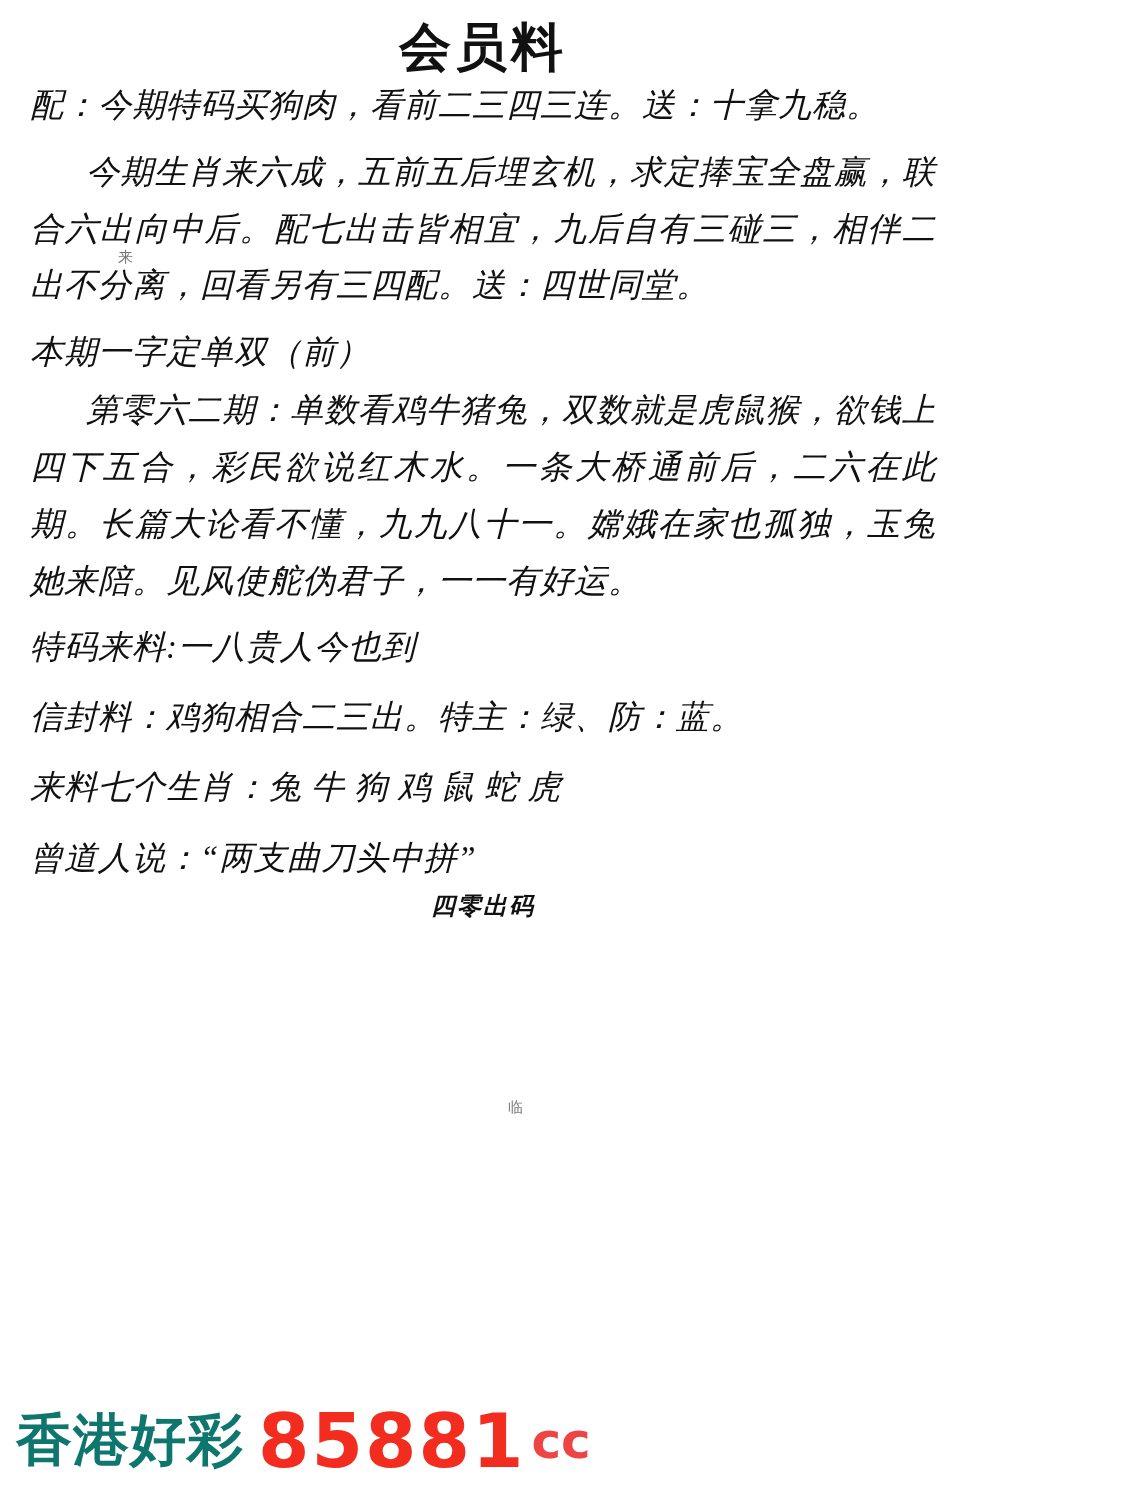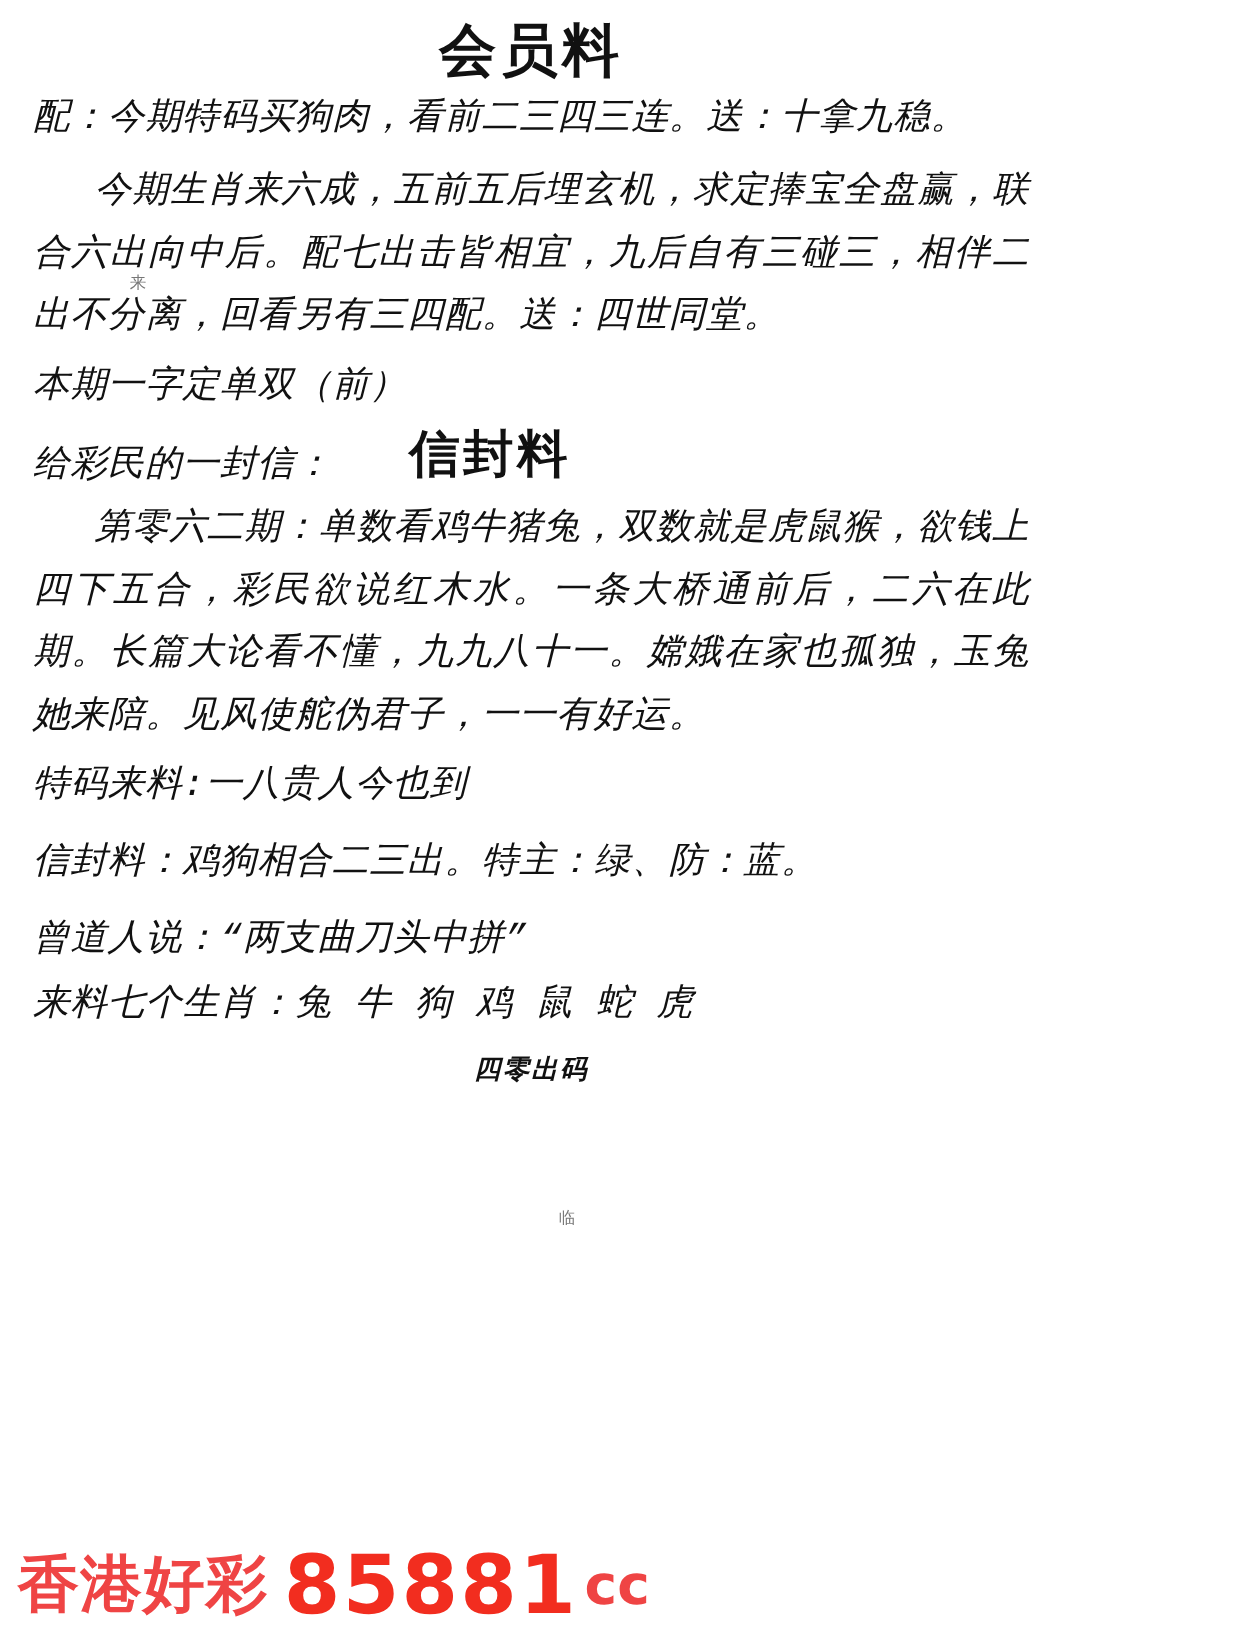--- a/index.html
+++ b/index.html
@@ -41,21 +41,21 @@
     font-style: italic;
   }
   .para.indent {
     text-indent: 56px;
   }
   .line {
     font-size: 33px;
     line-height: 1.7;
     letter-spacing: 1px;
     margin: 0 0 14px 0;
-    font-family: Liberation Mono, monospace;
+    font-family: Liberation Serif, serif;
     font-style: italic;
   }
   .tight {
     margin-bottom: 2px;
   }
   .section-title {
     display: inline-block;
     font-size: 46px;
     font-weight: bold;
     letter-spacing: 3px;
@@ -87,21 +87,21 @@
     left: 16px;
     bottom: 16px;
     display: flex;
     align-items: center;
     white-space: nowrap;
     pointer-events: none;
   }
   .wm-cn {
     font-size: 56px;
     font-weight: bold;
-    color: #ef4444;
+    color: #0f766e;
     letter-spacing: 1px;
     font-family: "DejaVu Sans", sans-serif;
     text-shadow: 1px 1px 0 #ffffff;
   }
   .wm-num {
     font-size: 74px;
     font-weight: bold;
     color: #f22d1f;
     margin-left: 14px;
     font-family: "DejaVu Sans", sans-serif;
@@ -131,34 +131,30 @@
 
     <div class="title">会员料</div>
 
     <div class="para">配：今期特码买狗肉，看前二三四三连。送：十拿九稳。</div>
 
     <div class="para indent">今期生肖来六成，五前五后埋玄机，求定捧宝全盘赢，联合六出向中后。配七出击皆相宜，九后自有三碰三，相伴二出不分离，回看另有三四配。送：四世同堂。</div>
 
 
     <div class="line tight">本期一字定单双（前）</div>
 
-    <div class="inline-row">
-      <span class="lead">给彩民的一封信：</span>
-      <span class="section-title">信封料</span>
-    </div>
 
     <div class="para indent">第零六二期：单数看鸡牛猪兔，双数就是虎鼠猴，欲钱上四下五合，彩民欲说红木水。一条大桥通前后，二六在此期。长篇大论看不懂，九九八十一。嫦娥在家也孤独，玉兔她来陪。见风使舵伪君子，一一有好运。</div>
 
     <div class="line">特码来料:一八贵人今也到</div>
 
     <div class="line">信封料：鸡狗相合二三出。特主：绿、防：蓝。</div>
 
+    <div class="line">来料七个生肖：兔 牛 狗  鸡 鼠 蛇 虎</div>
+
     <div class="line tight">曾道人说：“两支曲刀头中拼”</div>
-
-    <div class="line">来料七个生肖：兔 牛 狗  鸡 鼠 蛇 虎</div>
 
     <div class="bottom-line">四零出码</div>
   </div>
 
   <span class="smudge smudge-1">来</span>
   <span class="smudge smudge-2">临</span>
 
   <div class="watermark">
     <span class="wm-cn">香港好彩</span>
     <span class="wm-num">85881</span>

